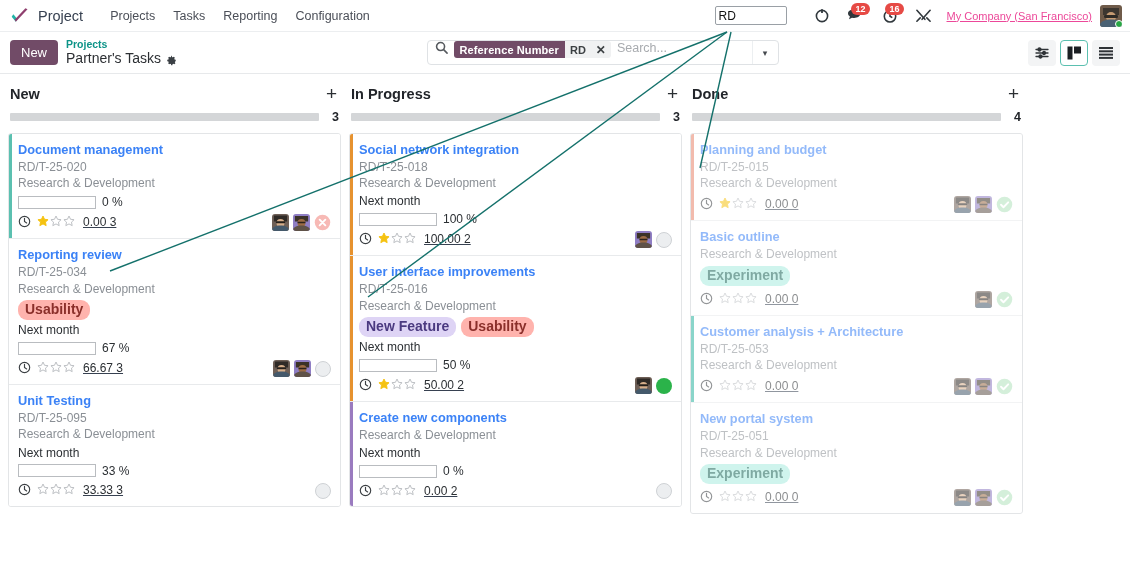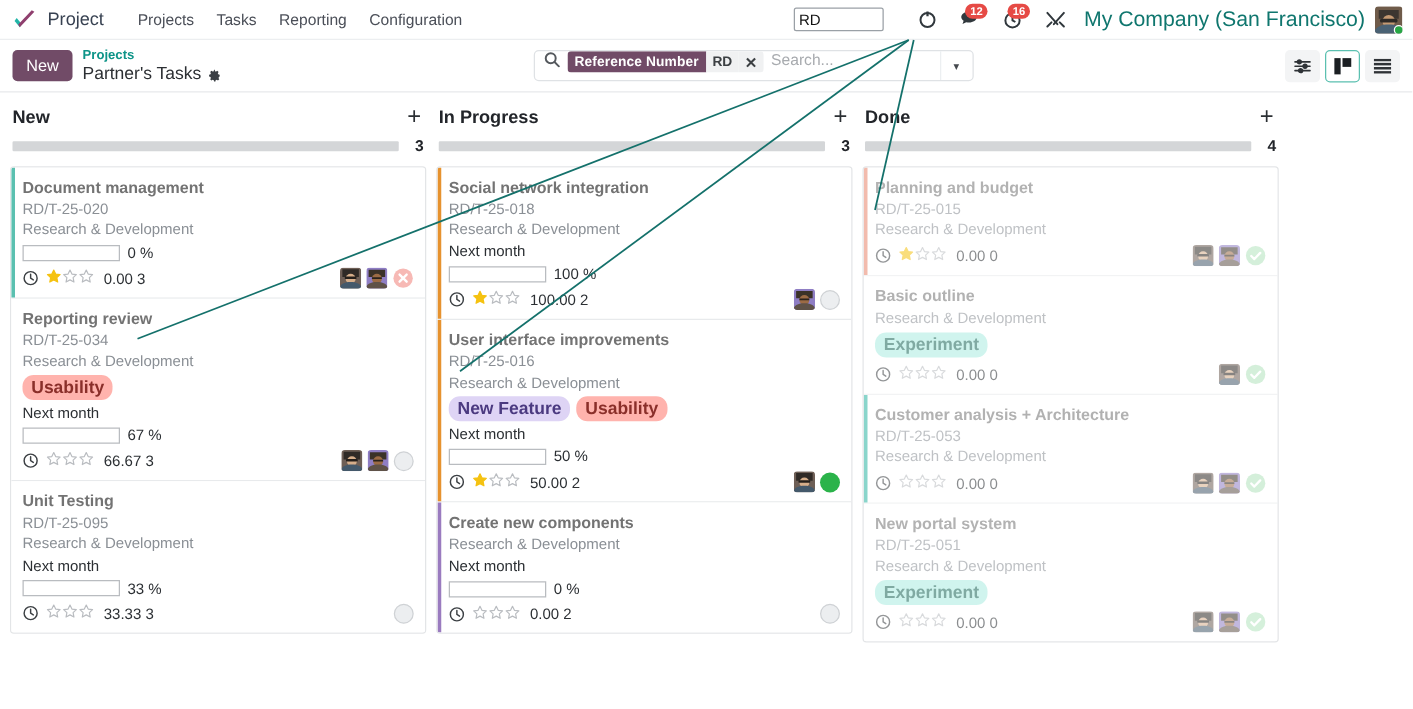--- a/index.html
+++ b/index.html
@@ -47,21 +47,21 @@
     display:flex; align-items:center; justify-content:center;
     color:#31383d;
   }
   .badge {
     position:absolute; top:0px; right:3px;
     background:#e64a45; color:#fff; font-size:9px; font-weight:700;
     border-radius:9px; padding:0px 4px; line-height:12px; min-width:15px;
     text-align:center;
   }
   .company-name {
-    font-size:17px; color:#0f766e; margin:0 8px 0 6px; white-space:nowrap;
+    font-size:11px; color:#ec4899; margin:0 8px 0 6px; white-space:nowrap;text-decoration:underline;
   }
   .avatar-top {
     width:22px; height:22px; border-radius:3px; overflow:hidden;
     position:relative; display:block;
   }
   .avatar-top .dot-online {
     position:absolute; right:-1px; bottom:-1px; width:8px; height:8px;
     border-radius:50%; background:#28a745; border:1px solid #fff;
   }
 
@@ -130,35 +130,35 @@
     border-bottom:1px solid #e8eaec;
     padding:8px 9px 7px 9px;
     position:relative;
     background:#fff;
   }
   .kcard:last-child { border-bottom:none; }
   .kcard.bar::before {
     content:""; position:absolute; left:0; top:0; bottom:0; width:3px;
   }
   .kcard.faded { opacity:.55; }
-  .ktitle { font-size:12.8px; font-weight:700; color:#737373; line-height:1.25; margin-bottom:1px;}
+  .ktitle { font-size:12.8px; font-weight:700; color:#3b82f6; line-height:1.25; margin-bottom:1px;}
   .kref { font-size:12px; color:#8a8f95; line-height:1.35; }
   .kproj { font-size:12px; color:#8a8f95; line-height:1.35; }
   .ktags { display:flex; gap:5px; margin:3px 0 1px 0; flex-wrap:wrap; }
   .ktag { font-size:14px; font-weight:700; padding:1.5px 7px; border-radius:9px; line-height:1.25; }
   .kdate { font-size:12px; color:#2b2f33; margin-top:3px; }
   .kprog-row { display:flex; align-items:center; gap:6px; margin-top:4px; }
   .kprog-track {
     width:78px; height:13px; border:1px solid #b9bcc0; background:#fff; overflow:hidden;
   }
   .kprog-fill { height:100%; background:#714B67; }
   .kprog-txt { font-size:12px; color:#2b2f33; }
 
   .kfoot { display:flex; align-items:center; margin-top:5px; }
-  .kfoot-left { display:flex; align-items:center; gap:3px; flex:1; }
+  .kfoot-left { display:flex; align-items:flex-start; gap:3px; flex:1;text-decoration:underline; }
   .clock-ico { color:#3c4044; display:flex; }
   .stars { display:flex; gap:1px; margin:0 2px 0 3px; }
   .kvals { font-size:12px; color:#2b2f33; margin-left:3px; }
   .kfoot-right { display:flex; align-items:center; gap:4px; }
 
   .av { width:17px; height:17px; border-radius:3px; overflow:hidden; display:block; }
   .state-circle { width:16px; height:16px; border-radius:50%; border:1px solid #cfd2d5; background:#eceef0; }
   .state-green { width:16px; height:16px; border-radius:50%; background:#2bb34a; }
   .state-ico { width:17px; height:17px; display:block; }
 

